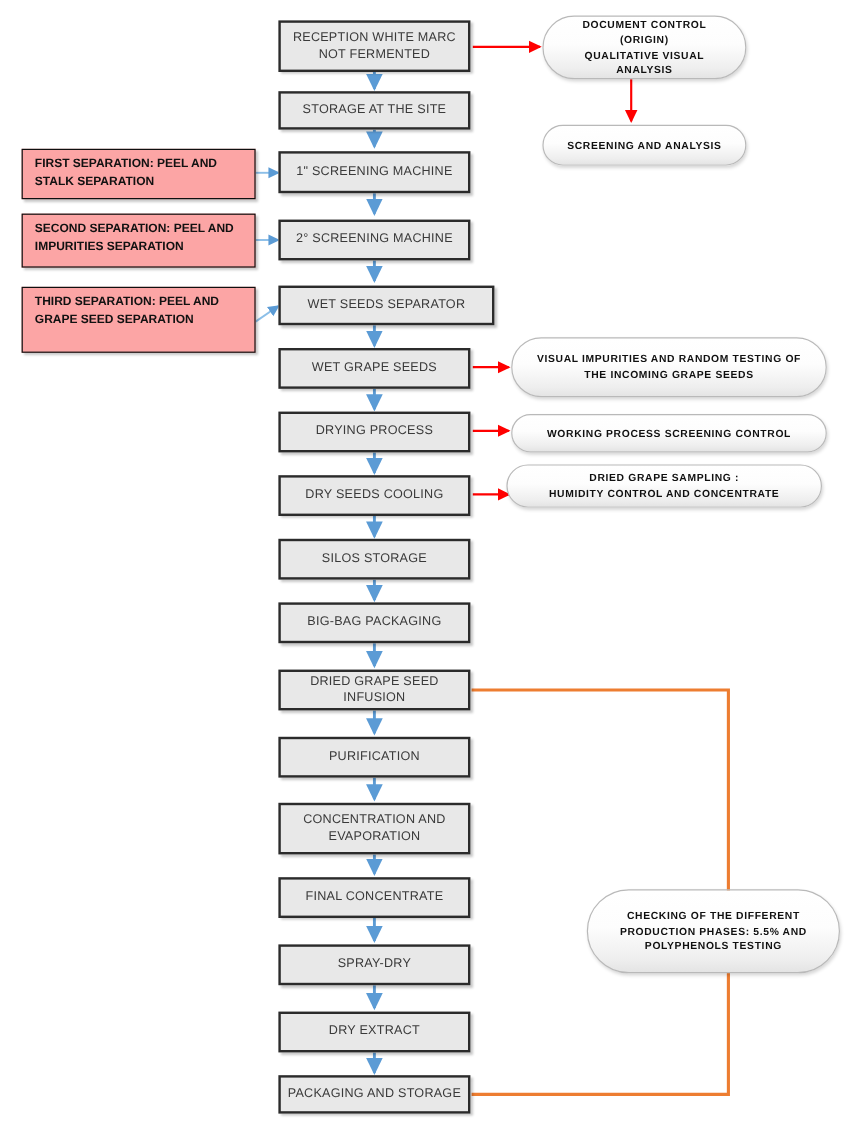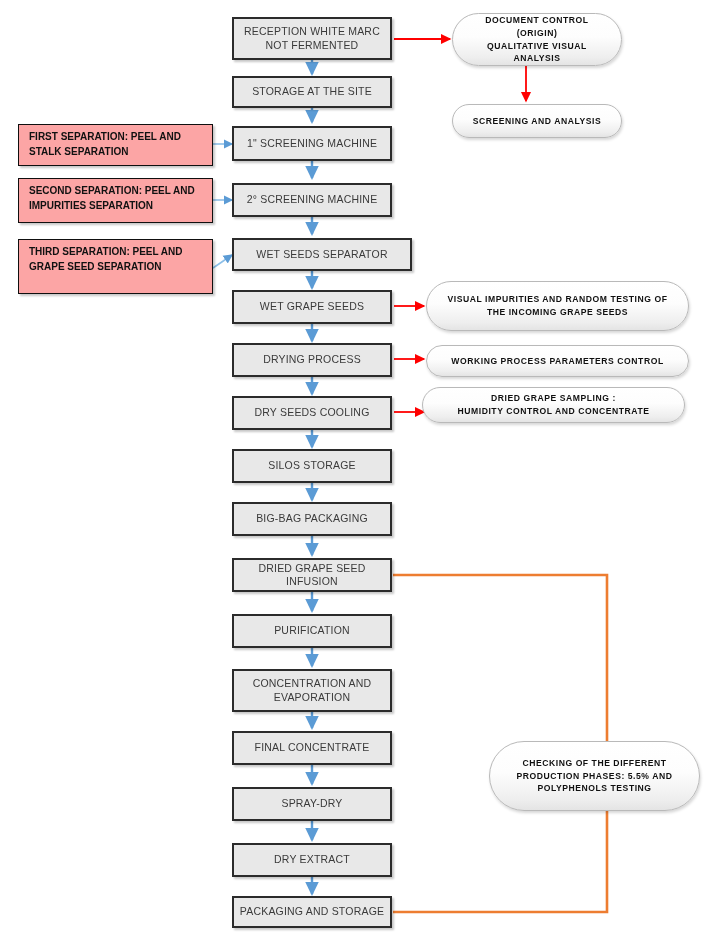--- a/index.html
+++ b/index.html
@@ -229,21 +229,21 @@
 
   <div class="pill-box" style="left:426px; top:281px; width:263px; height:50px;">
     <div class="pill-text">
       <div>VISUAL  IMPURITIES   AND  RANDOM  TESTING  OF</div>
       <div>THE  INCOMING  GRAPE  SEEDS</div>
     </div>
   </div>
 
   <div class="pill-box" style="left:426px; top:345px; width:263px; height:29px;">
     <div class="pill-text">
-      <div>WORKING  PROCESS  PARAMETERS   CONTROL</div>
+      <div>WORKING  PROCESS  SCREENING   CONTROL</div>
     </div>
   </div>
 
   <div class="pill-box" style="left:422px; top:387px; width:263px; height:36px;">
     <div class="pill-text">
       <div>DRIED  GRAPE  SAMPLING :</div>
       <div>HUMIDITY  CONTROL  AND  CONCENTRATE</div>
     </div>
   </div>
 

